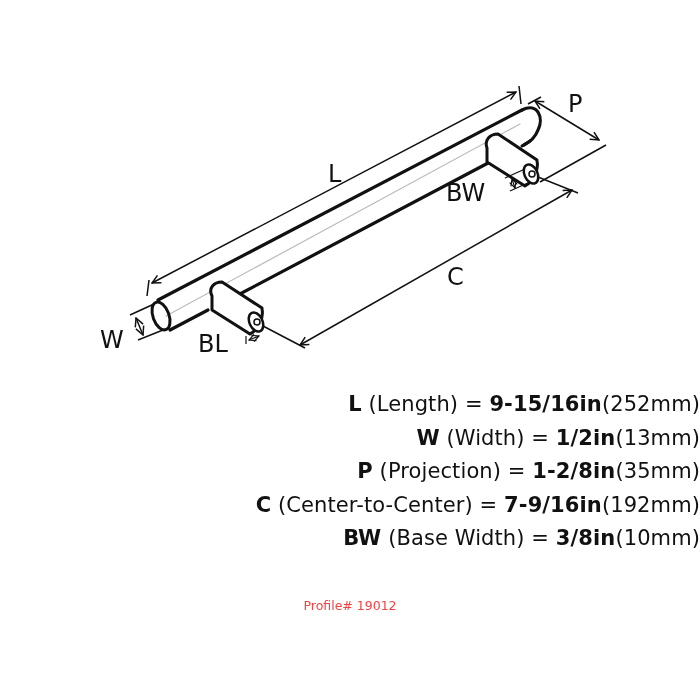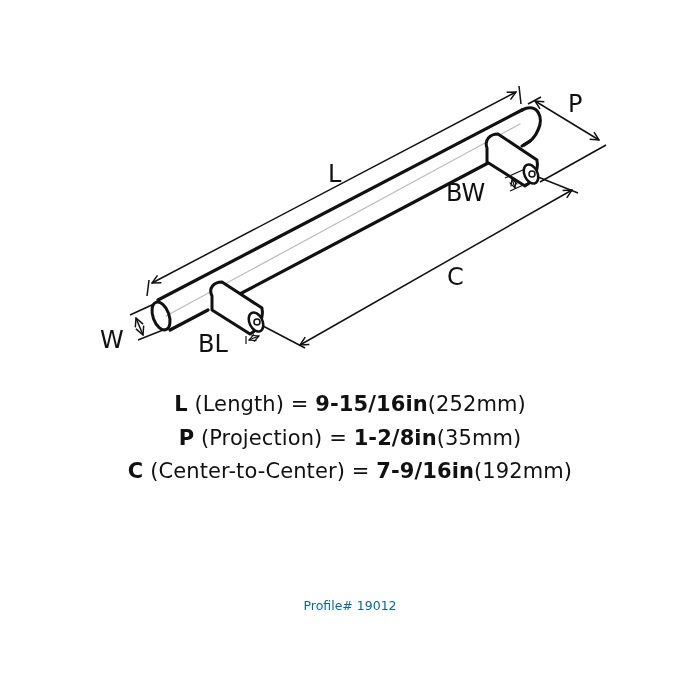--- a/index.html
+++ b/index.html
@@ -1,25 +1,25 @@
 <!DOCTYPE html>
 <html><head>
   <meta charset="utf-8">
   <style>
     html, body { margin: 0; padding: 0; background: #ffffff; }
     body { width: 700px; height: 700px; position: relative; overflow: hidden;
            font-family: "DejaVu Sans", "Liberation Sans", sans-serif; color: #111; }
     #drawing { position: absolute; left: 0; top: 0; width: 700px; height: 370px; }
-    .specs { position: absolute; left: 0; top: 388px; width: 700px; text-align: center; }
+    .specs { position: absolute; left: 0; top: 388px; width: 700px; text-align: right; }
     .spec-line { font-size: 21px; line-height: 33.5px; height: 33.5px; white-space: nowrap; letter-spacing: 0.1px; }
     .spec-line .code { font-weight: bold; }
     .spec-line .val { font-weight: bold; }
     .spec-line .reg { font-weight: normal; }
     .profile { position: absolute; left: 0; top: 598px; width: 700px; text-align: center;
-               font-size: 12.5px; color: #0369a1; }
+               font-size: 12.5px; color: #ef4444; }
     .dim-label { font-family: "DejaVu Sans", "Liberation Sans", sans-serif; font-size: 24px; fill: #111; }
   </style>
 </head>
 <body>
 
 <svg id="drawing" viewBox="0 0 700 370" xmlns="http://www.w3.org/2000/svg">
   <defs>
     <marker id="arr" viewBox="0 0 10 10" refX="9" refY="5" markerWidth="7" markerHeight="7" orient="auto-start-reverse">
       <path d="M1,1 L9,5 L1,9" fill="none" stroke="#111" stroke-width="1.4"></path>
     </marker>
@@ -96,24 +96,34 @@
   <text class="dim-label" x="446" y="201">BW</text>
 </svg>
 
 <div class="specs">
   <div class="spec-line">
     <span class="code">L</span>
     <span class="reg">(Length) =</span>
     <span class="val">9-15/16in</span><span class="reg">(252mm)</span>
   </div>
   <div class="spec-line">
+    <span class="code">W</span>
+    <span class="reg">(Width) =</span>
+    <span class="val">1/2in</span><span class="reg">(13mm)</span>
+  </div>
+  <div class="spec-line">
     <span class="code">P</span>
     <span class="reg">(Projection) =</span>
     <span class="val">1-2/8in</span><span class="reg">(35mm)</span>
   </div>
   <div class="spec-line">
     <span class="code">C</span>
     <span class="reg">(Center-to-Center) =</span>
     <span class="val">7-9/16in</span><span class="reg">(192mm)</span>
   </div>
+  <div class="spec-line">
+    <span class="code">BW</span>
+    <span class="reg">(Base Width) =</span>
+    <span class="val">3/8in</span><span class="reg">(10mm)</span>
+  </div>
 </div>
 
 <div class="profile">Profile# 19012</div>
 
 </body></html>

